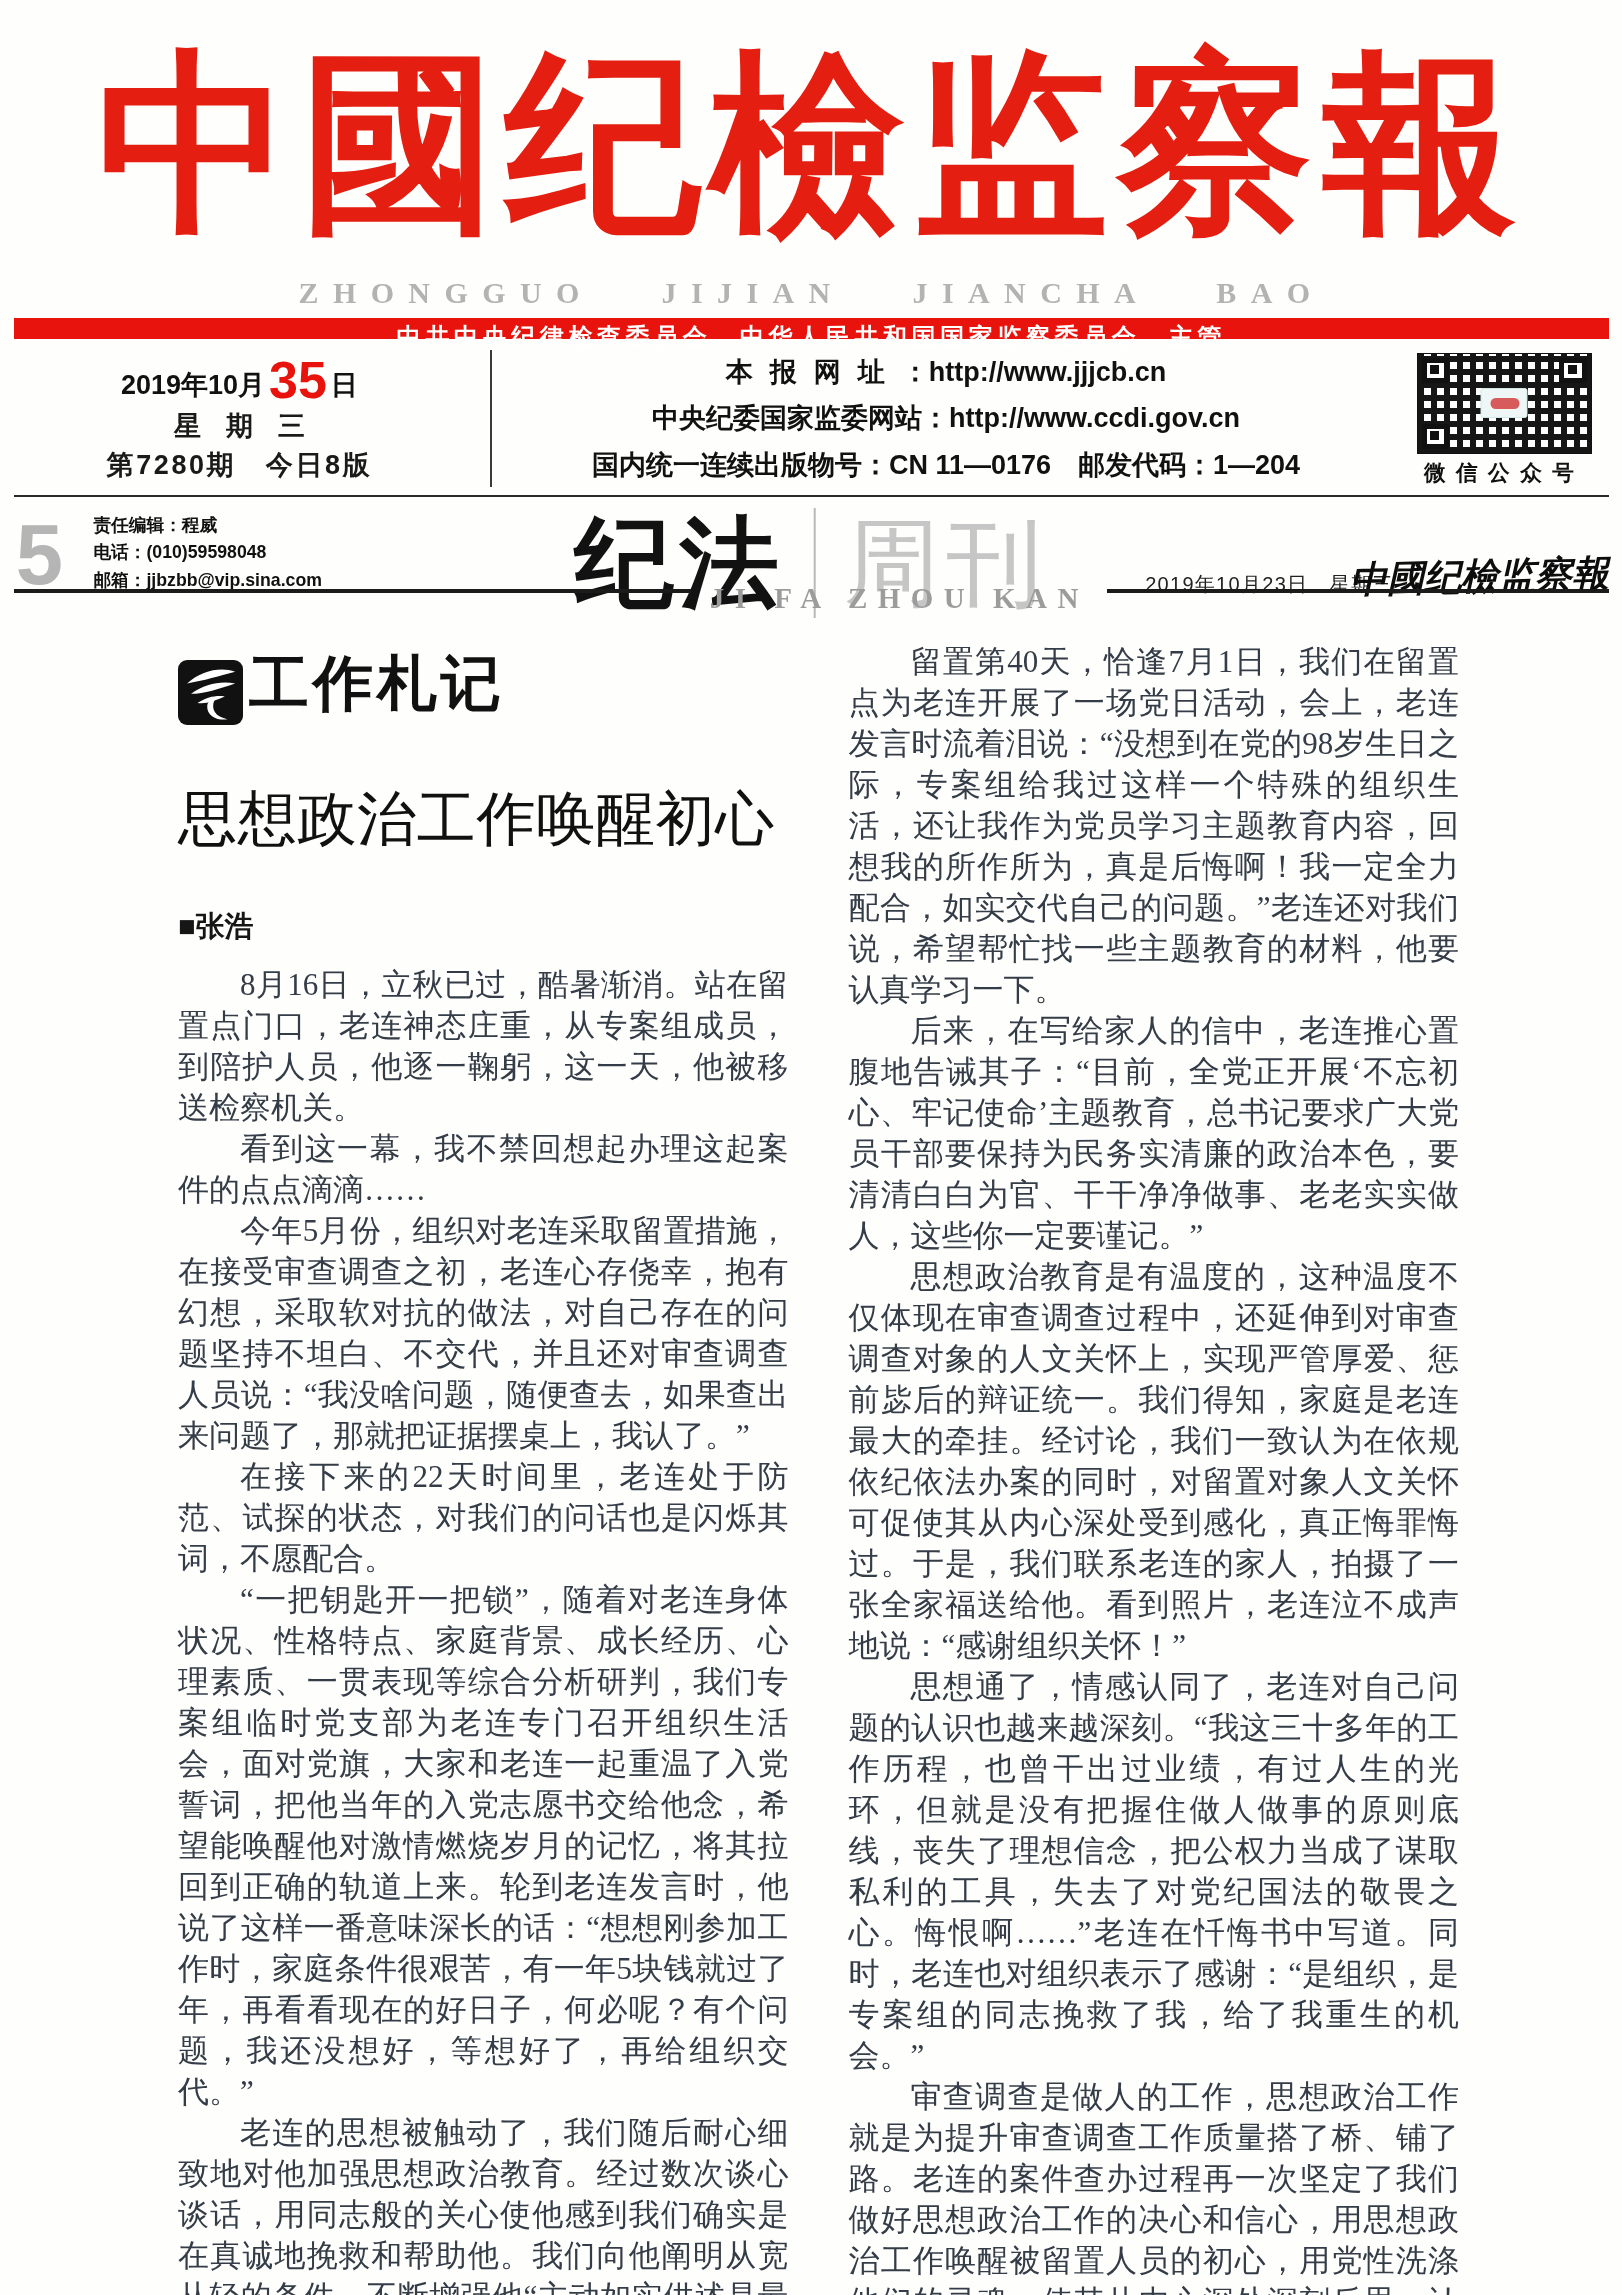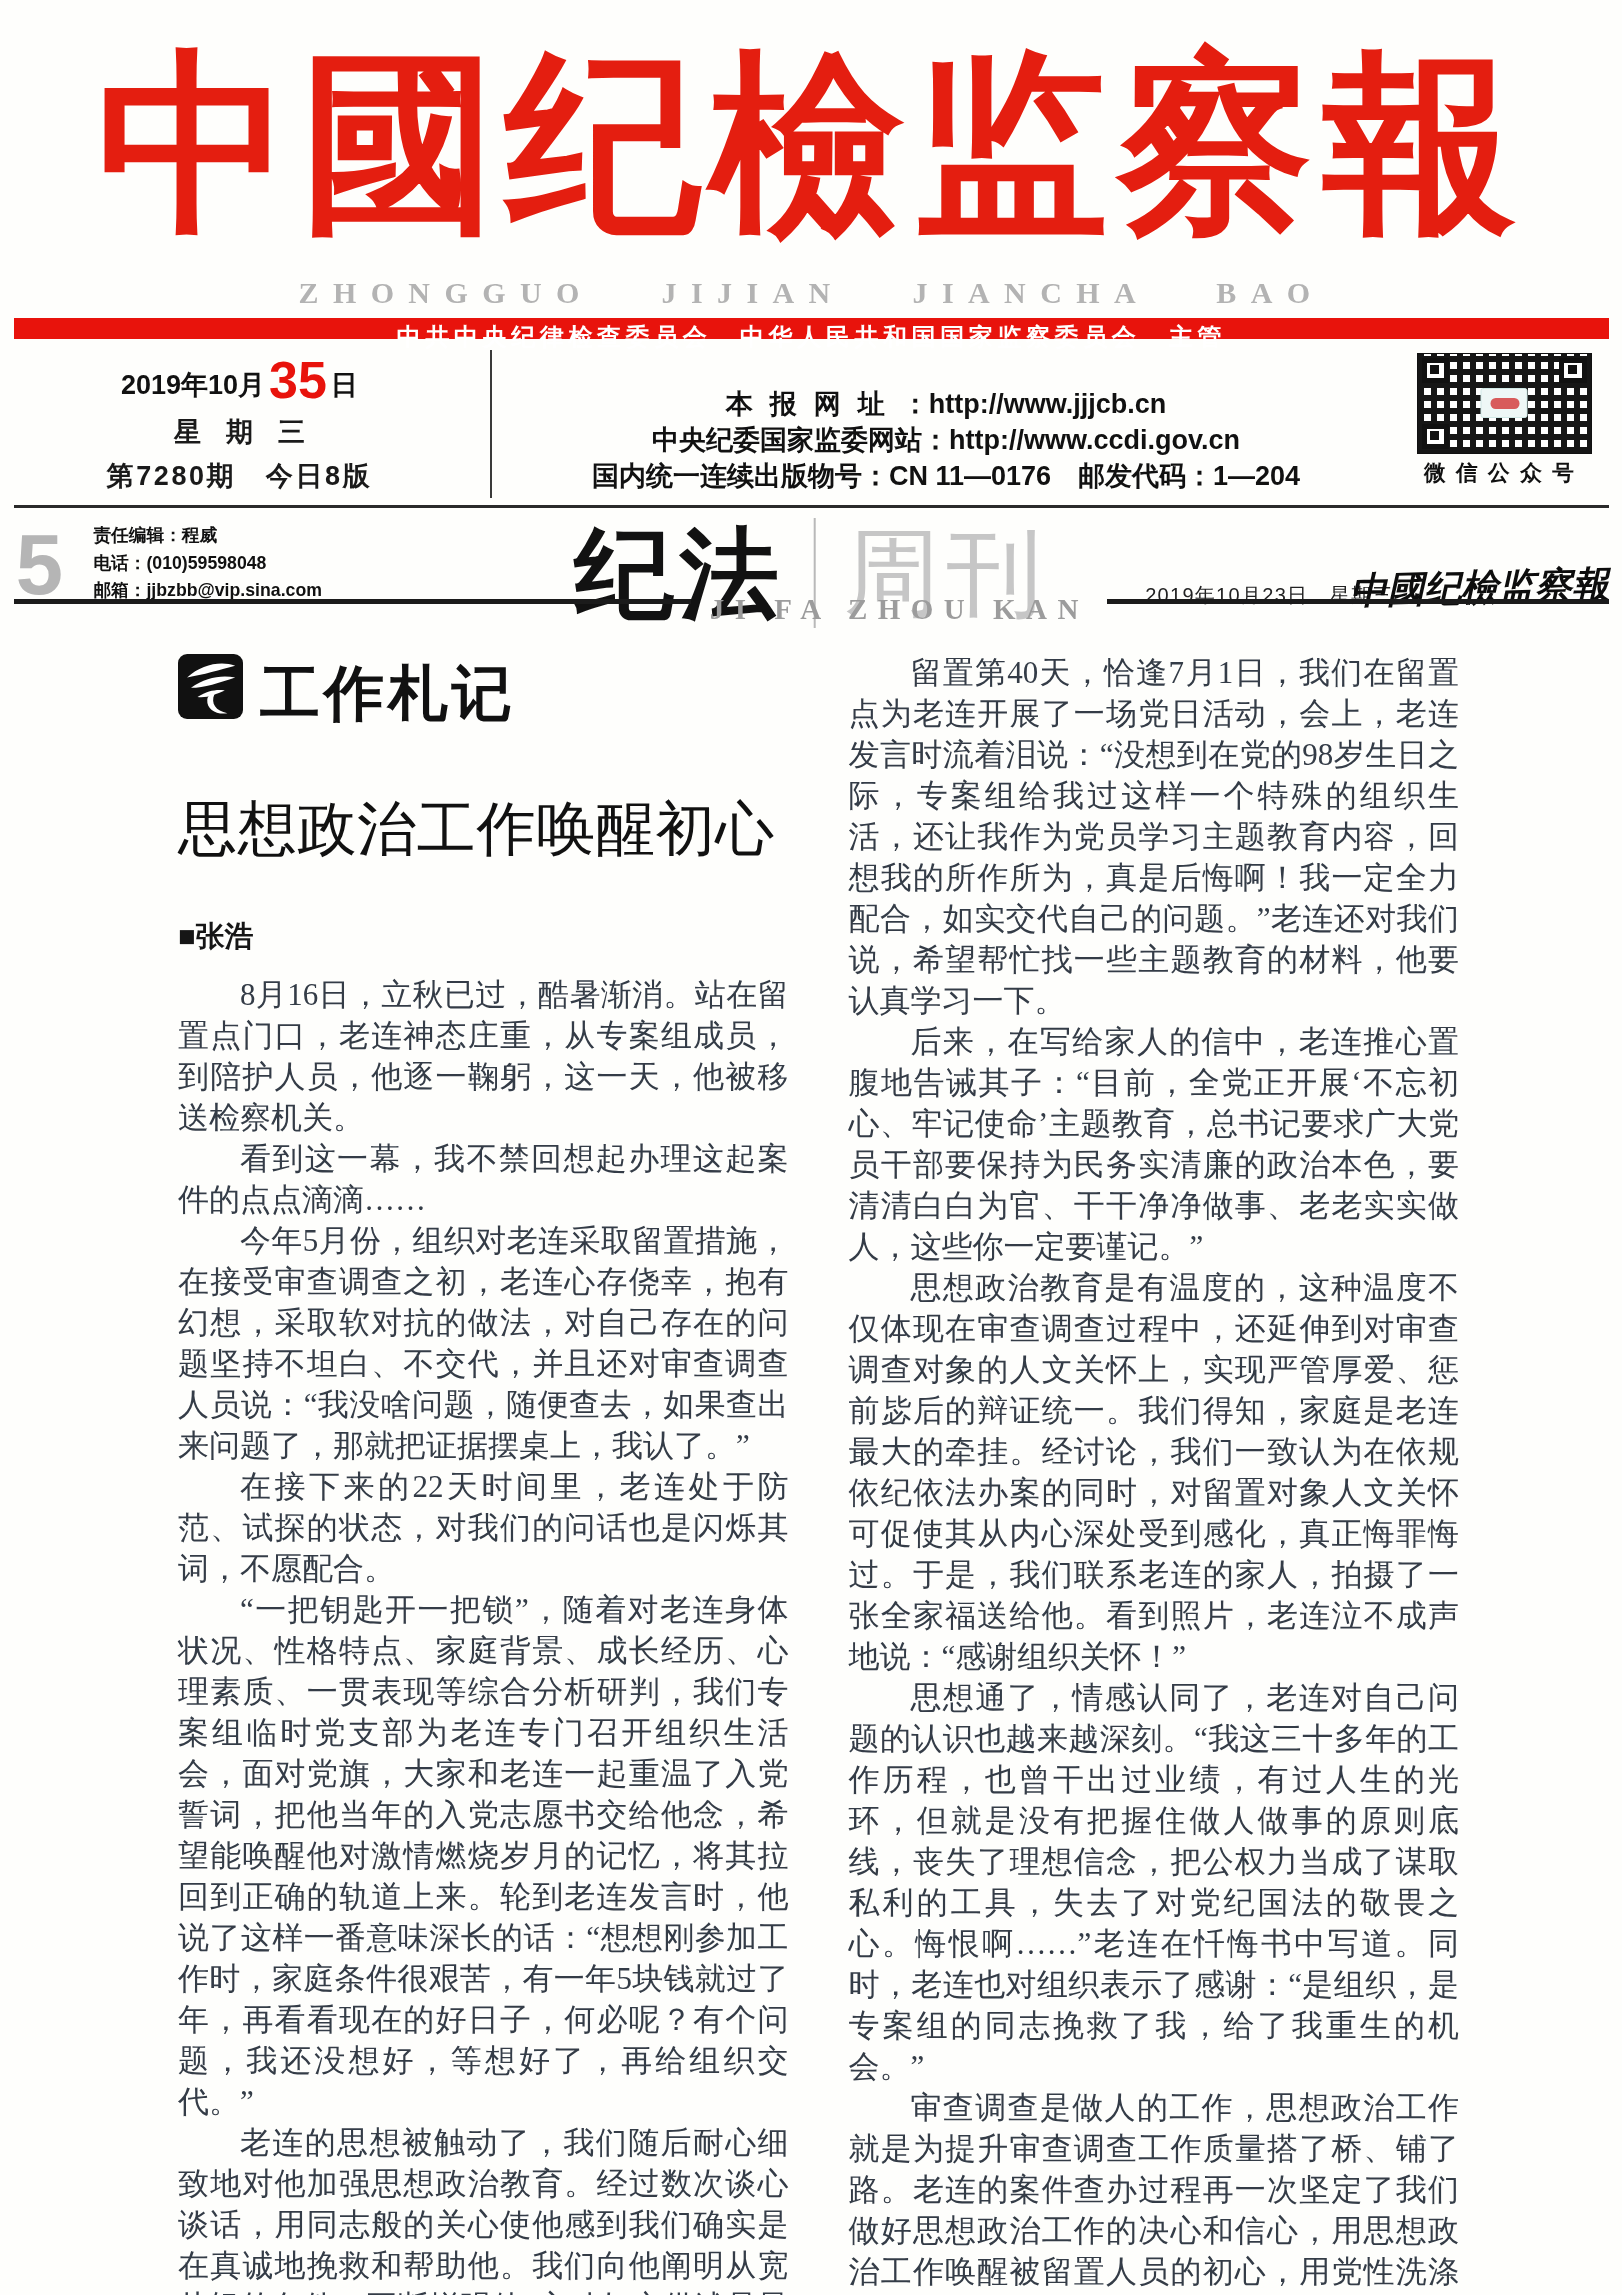--- a/index.html
+++ b/index.html
@@ -32,21 +32,21 @@
     width:478px; text-align:center; display:flex; flex-direction:column;
     justify-content:space-between; padding:3.9px 26px 3.9px 0;
     border-right:2px solid #3a3a3a;
   }
   .date-line { font-size:27px; font-weight:bold; color:#111; }
   .date-day { font-size:52px; font-weight:bold; color:#e8130c; line-height:1; vertical-align:-3.9px; padding:0 3.9px;}
   .weekday { font-size:27px; font-weight:bold; letter-spacing:25px; text-indent:25px; }
   .issue { font-size:27px; font-weight:bold; letter-spacing:2.6px; }
   .info-mid {
     flex:1; display:flex; flex-direction:column; justify-content:space-between;
-    align-items:center; font-size:27px; font-weight:bold; padding:3.9px 0; color:#111;margin-top:32px;
+    align-items:center; font-size:27px; font-weight:bold; padding:3.9px 0; color:#111;
   }
   .label-spaced { letter-spacing:17px; }
   .info-qr { width:209px; display:flex; flex-direction:column; align-items:center; padding-top:4px; }
   .qr {
     width:173px; height:99px; position:relative; background:
       repeating-linear-gradient(90deg,#161616 0 5.9px,transparent 5.9px 13px),
       repeating-linear-gradient(0deg,#161616 0 5.9px,#ffffff 5.9px 13px);
     outline:1.3px solid #111;
   }
   .qr-eye { position:absolute; width:27.5px; height:25px; border:5.9px solid #111; background:#fff; }
@@ -76,21 +76,21 @@
     font-style:italic; font-family:"DejaVu Serif", serif; color:#0d0d0d; transform:rotate(-1.5deg); }
   .thick-rule-row { position:absolute; left:0; right:0; bottom:0; display:flex; align-items:center; }
   .rule-seg { height:4.6px; background:#1b1b1b; }
   .rule-left { width:677px; }
   .rule-right { flex:1; }
   .rule-pinyin { font-family:"Liberation Serif", serif; font-size:29px; font-weight:bold;
     color:#9c9c9c; letter-spacing:10.5px; padding:0 18.3px; transform:translateY(7.9px); white-space:nowrap; }
   
   .article { display:flex; gap:60px; padding:30px 164px 0 178px; }
   .col { flex:1; min-width:0; }
-  .kicker { display:flex; align-items:flex-start; gap:17px; margin-top:6.5px; }
+  .kicker { display:flex; align-items:flex-end; gap:6px; margin-top:6.5px; }
   .kicker-icon { width:65px; height:65px; flex:none; }
   .kicker-text { font-size:60px; font-weight:900; color:#111; letter-spacing:3.9px; }
   .headline { font-size:59px; font-weight:400; color:#111; margin-top:55px;
     letter-spacing:0.7px; white-space:nowrap; }
   .byline { margin-top:47px; font-size:29px; font-weight:bold; color:#161616; }
   .body { margin-top:17px; }
   .body p {
     font-family:"Liberation Serif","DejaVu Serif",serif;
     font-size:31px; line-height:41px; color:#343c47;
     text-align:justify; text-indent:2em;

